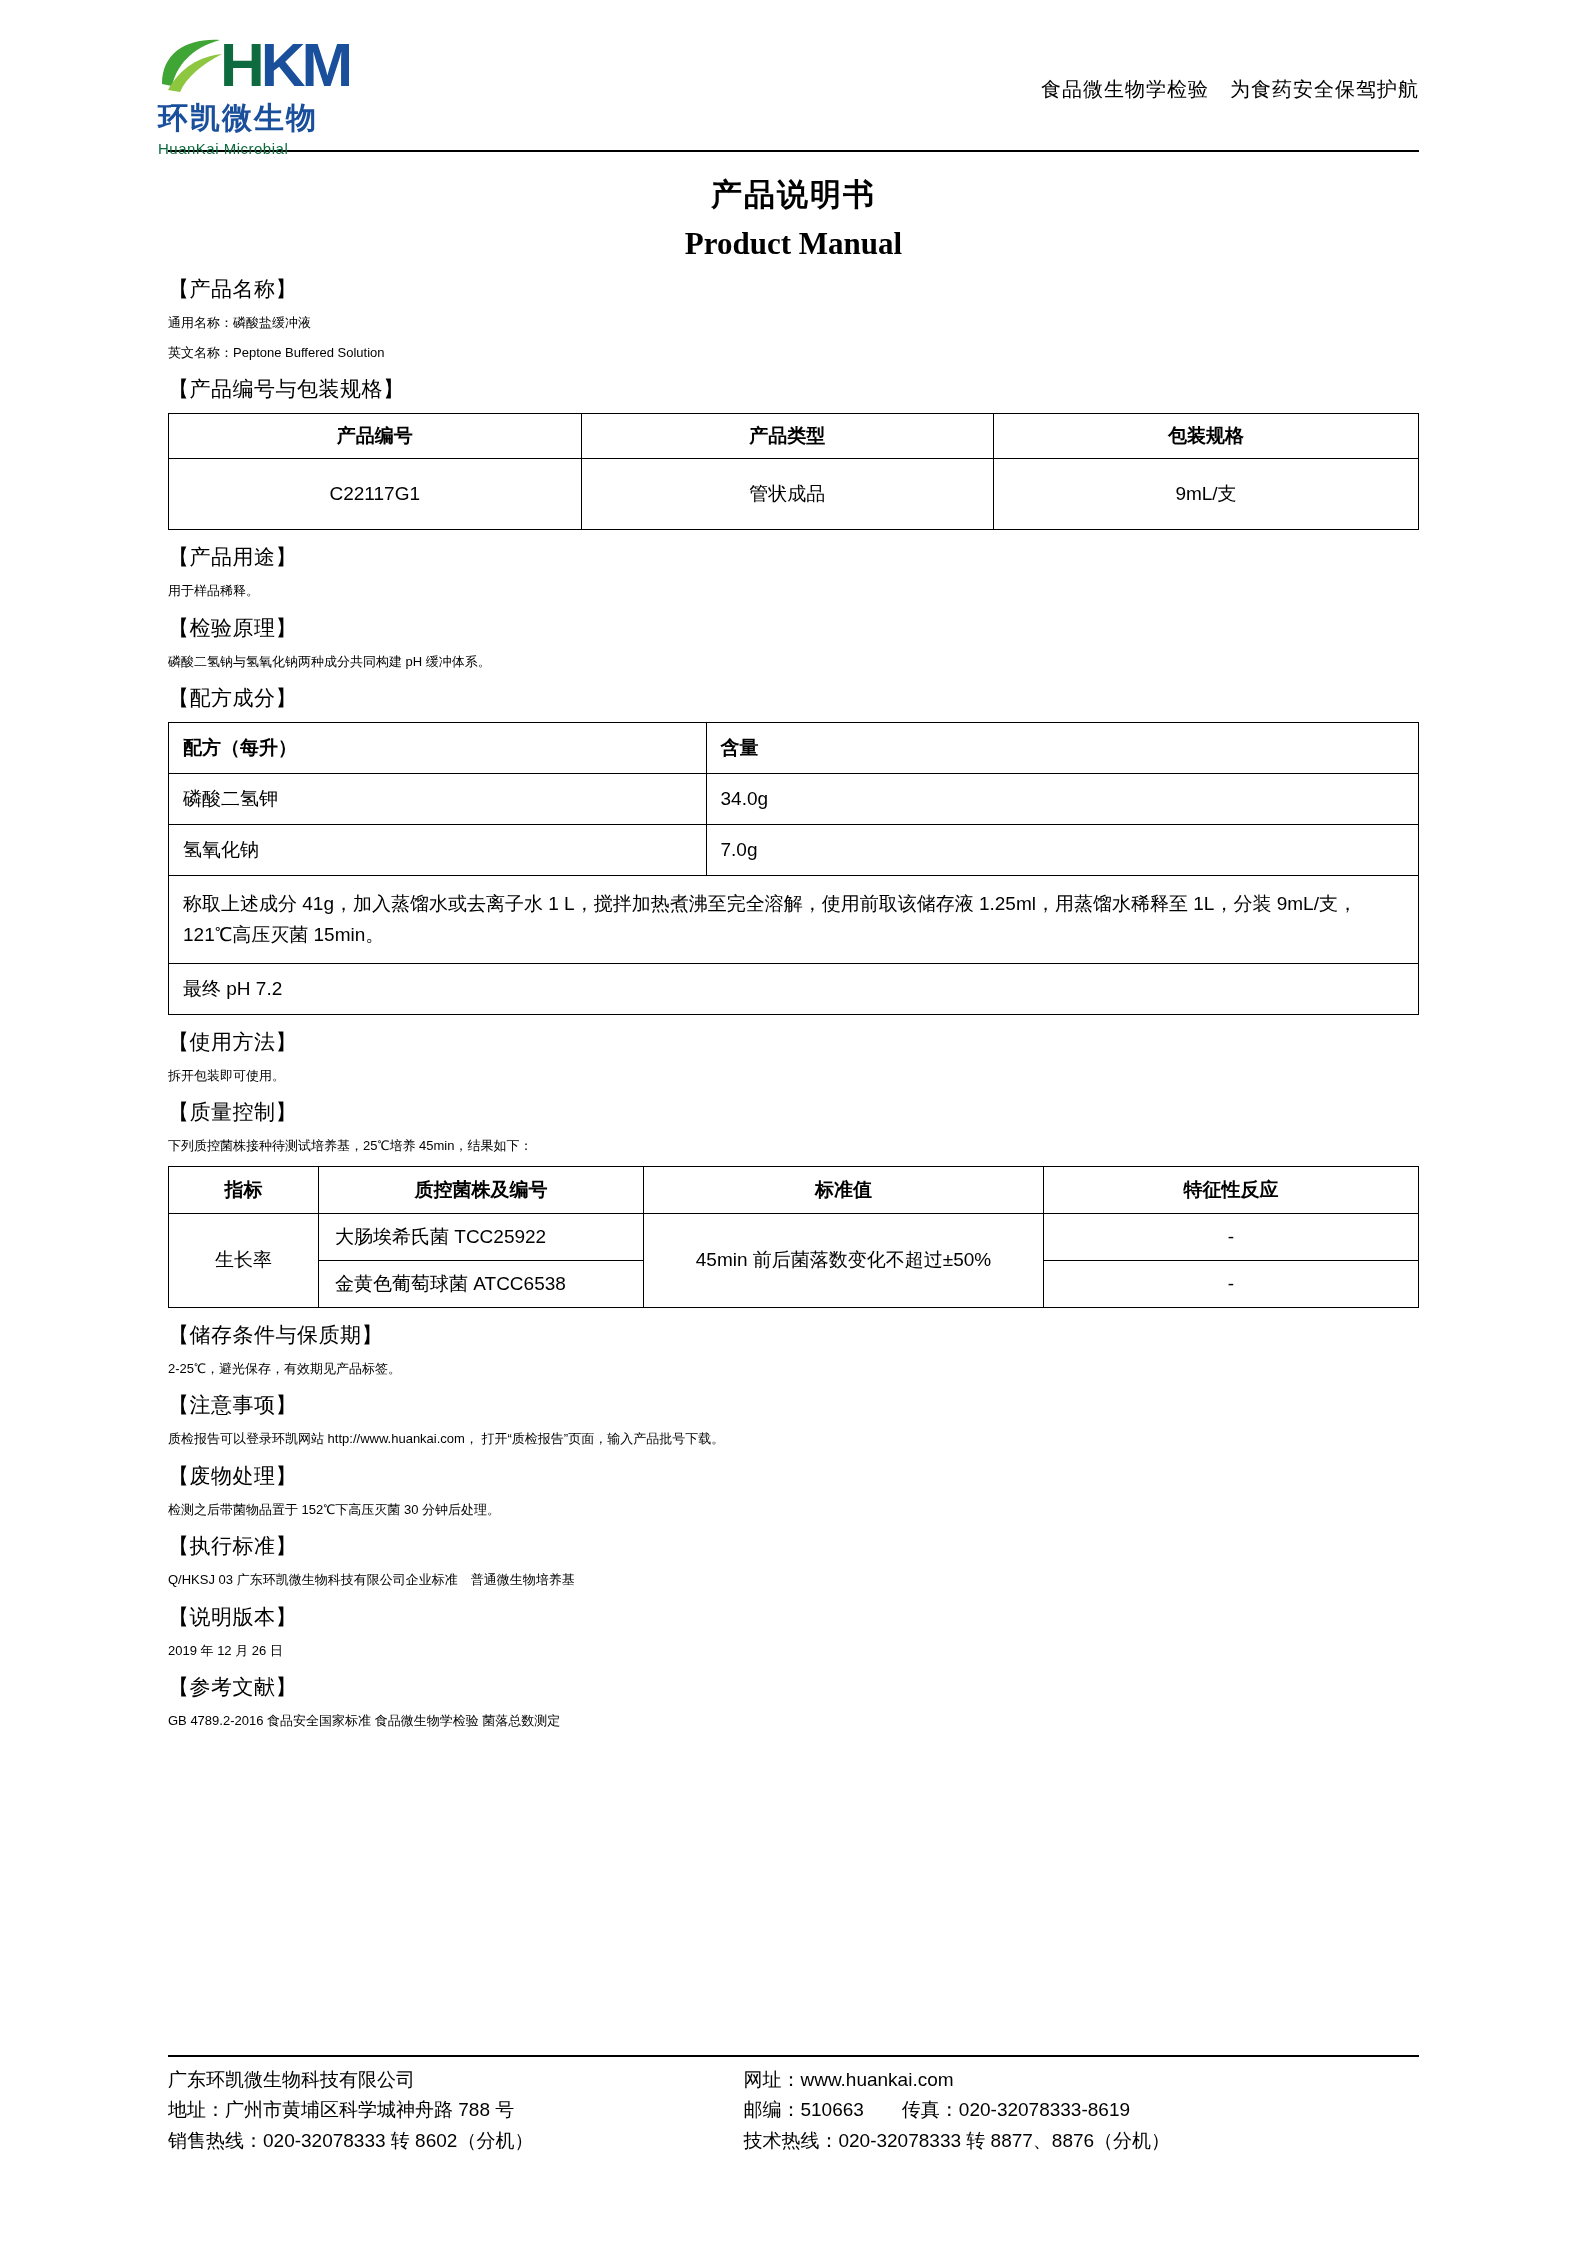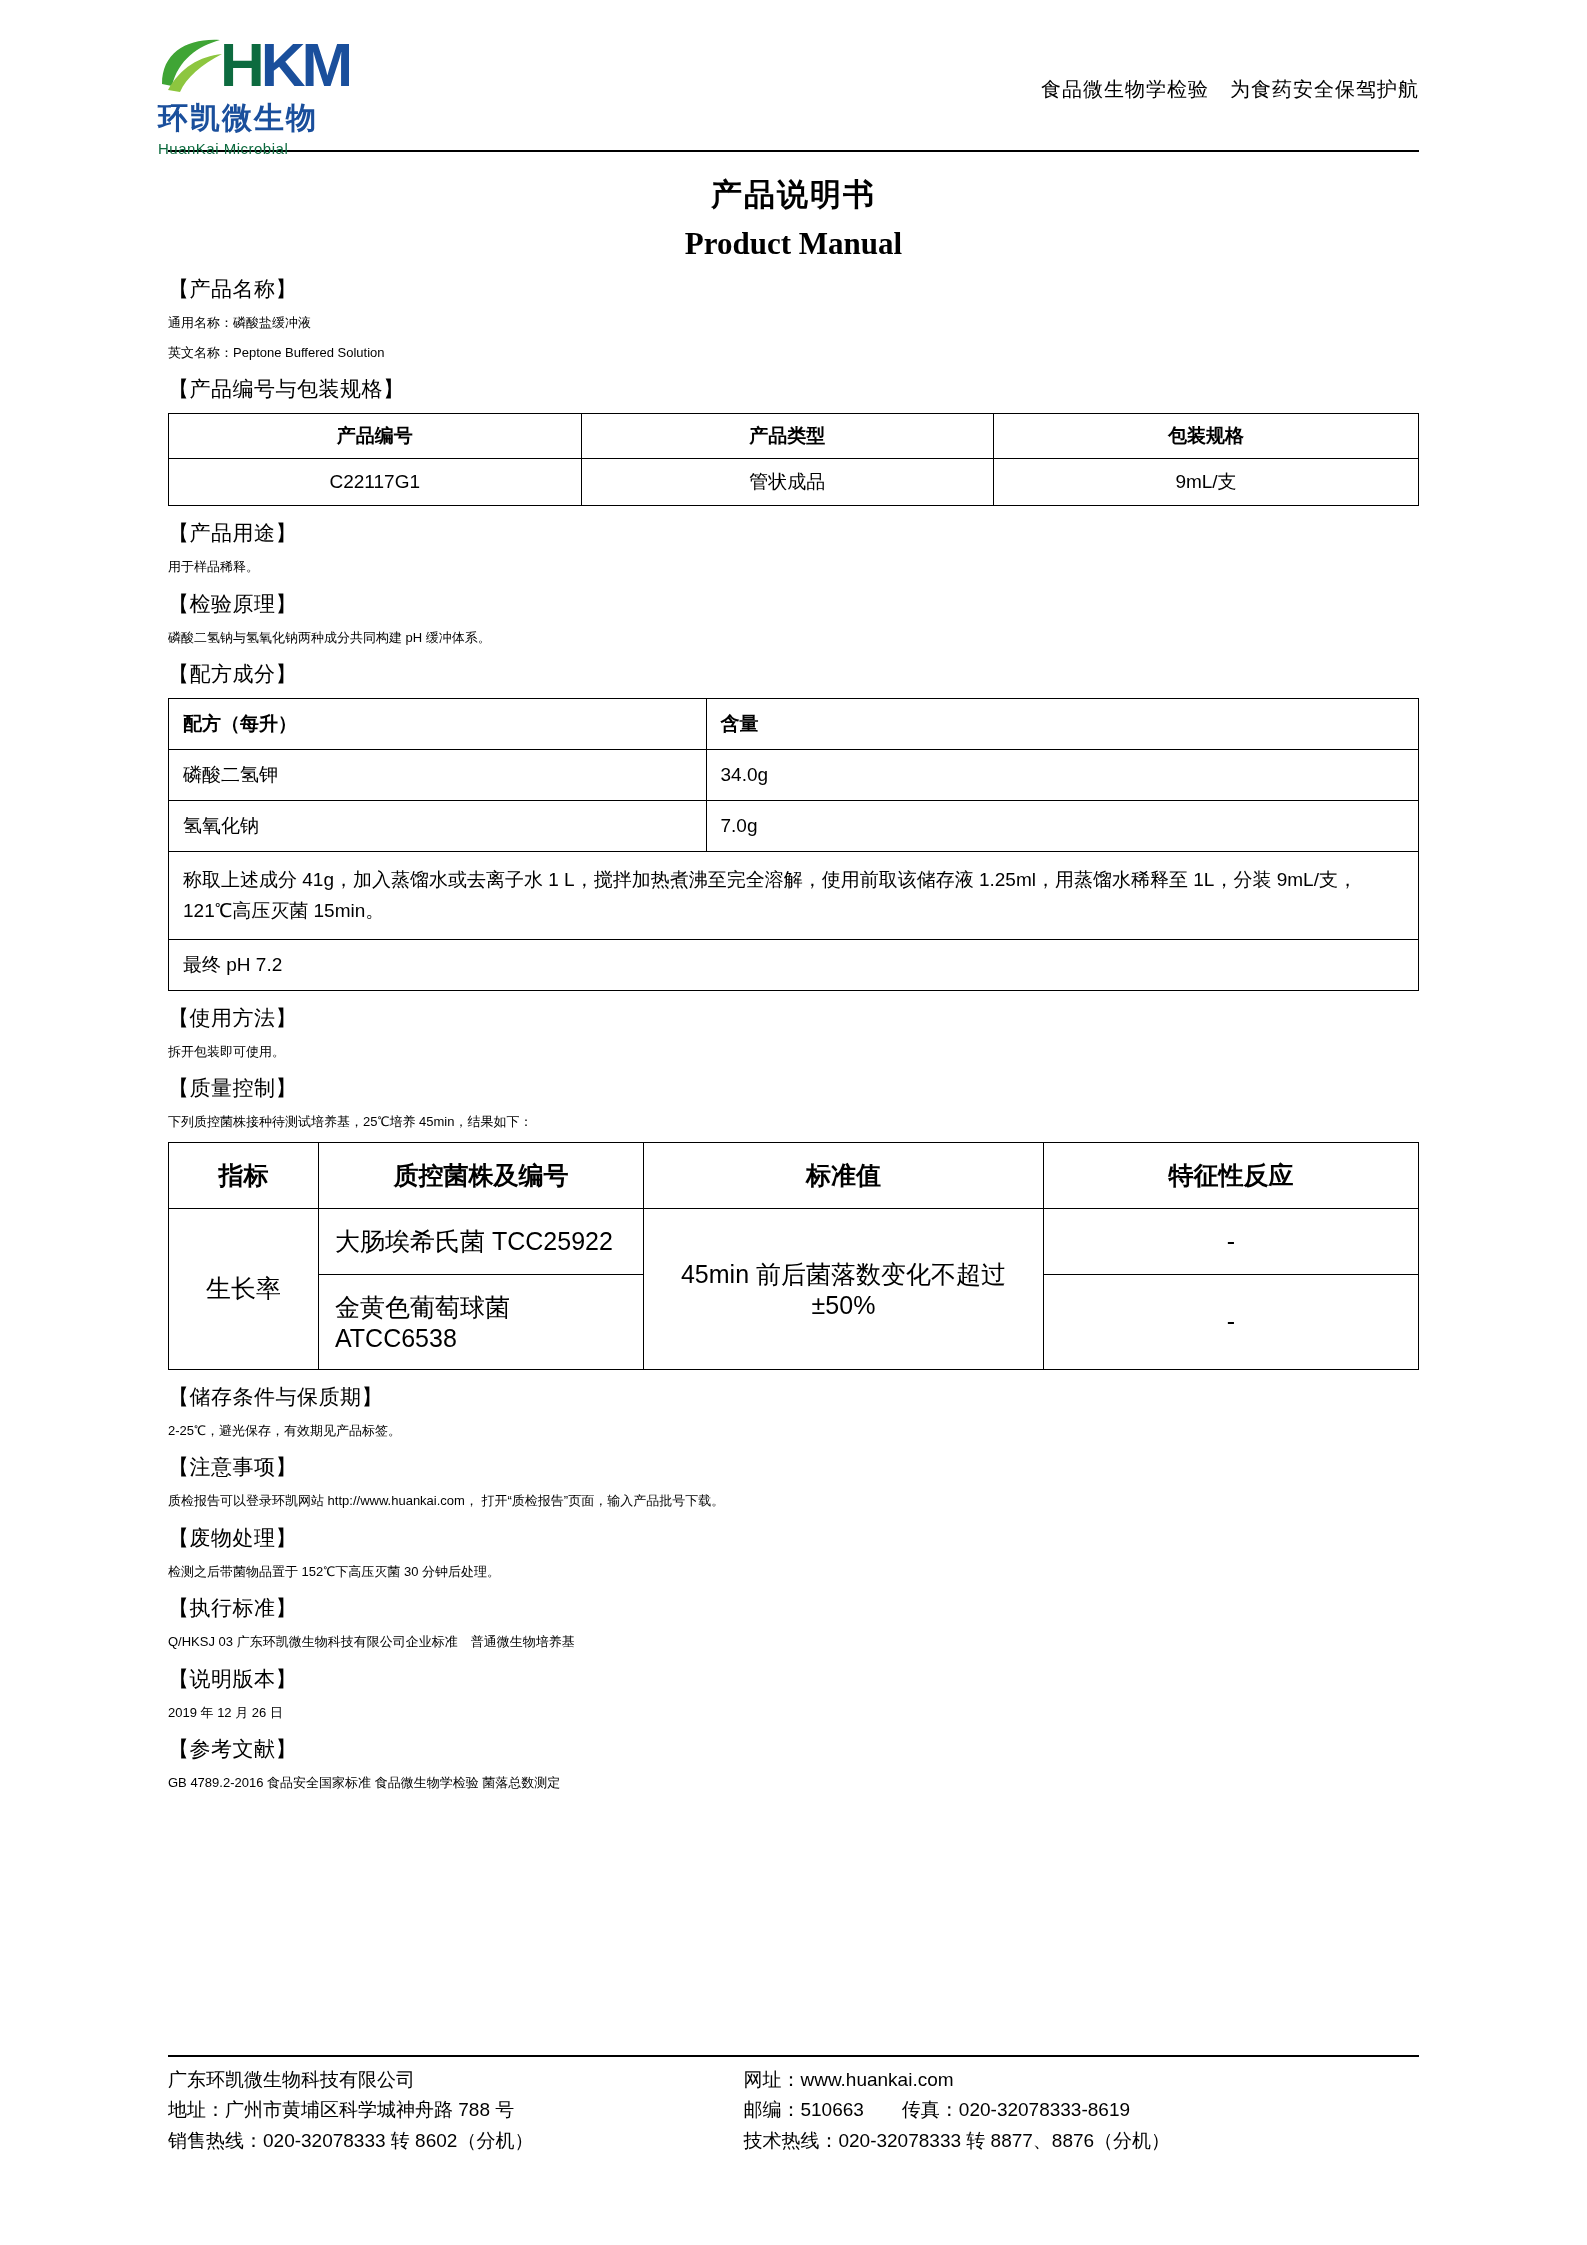--- a/index.html
+++ b/index.html
@@ -124,38 +124,38 @@
   }
   .t1 th {
     text-align: center;
     font-weight: bold;
     font-size: 19px;
     padding: 9px 6px;
   }
   .t1 td {
     text-align: center;
     font-size: 19px;
-    padding: 10px 6px;
+    padding: 22px 6px;
   }
 
   .t2 td {
     font-size: 19px;
     padding: 12px 14px;
   }
   .t2 .hdr {
     font-weight: bold;
   }
   .t2 .wide {
     line-height: 1.65;
   }
 
   .t3 th, .t3 td {
     text-align: center;
-    font-size: 25px;
-    padding: 16px 6px;
+    font-size: 19px;
+    padding: 10px 6px;
   }
   .t3 th {
     font-weight: bold;
   }
   .t3 .left {
     text-align: left;
     padding-left: 16px;
   }
 
   

